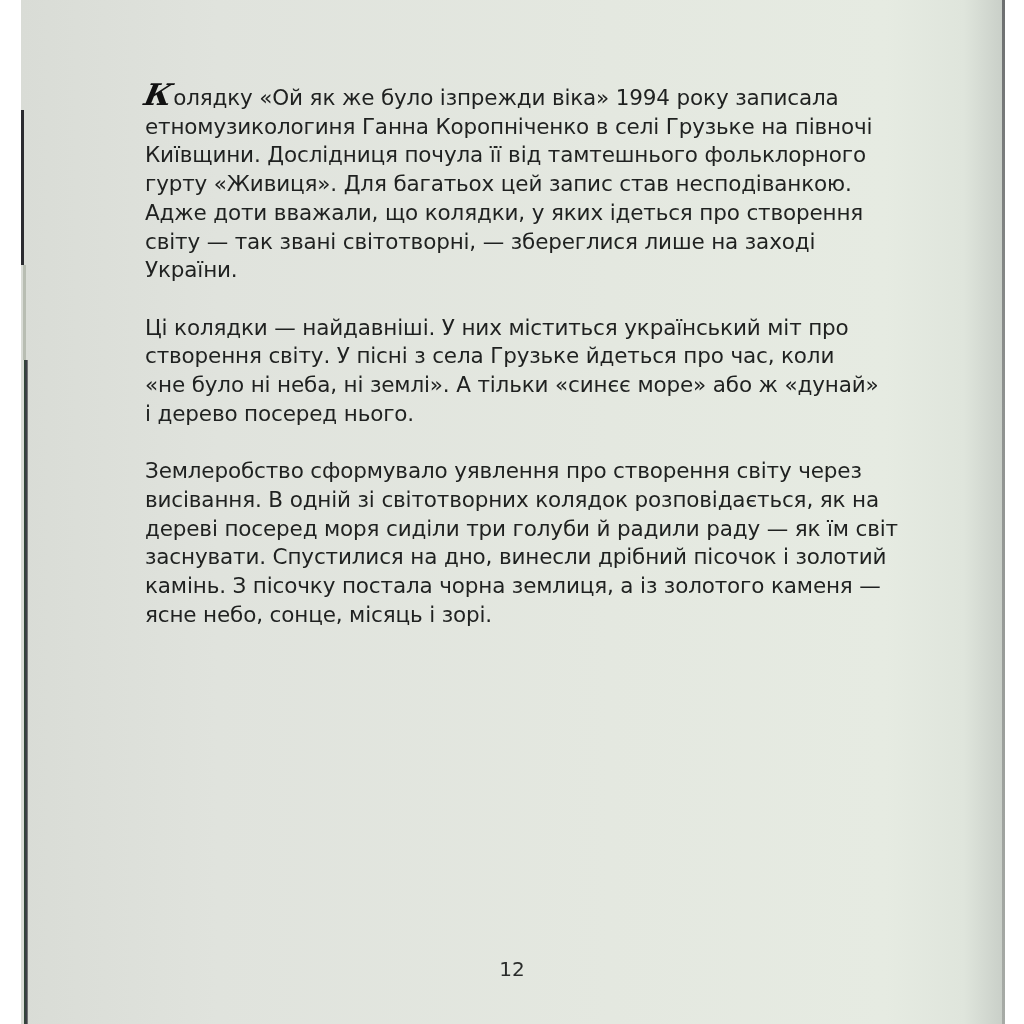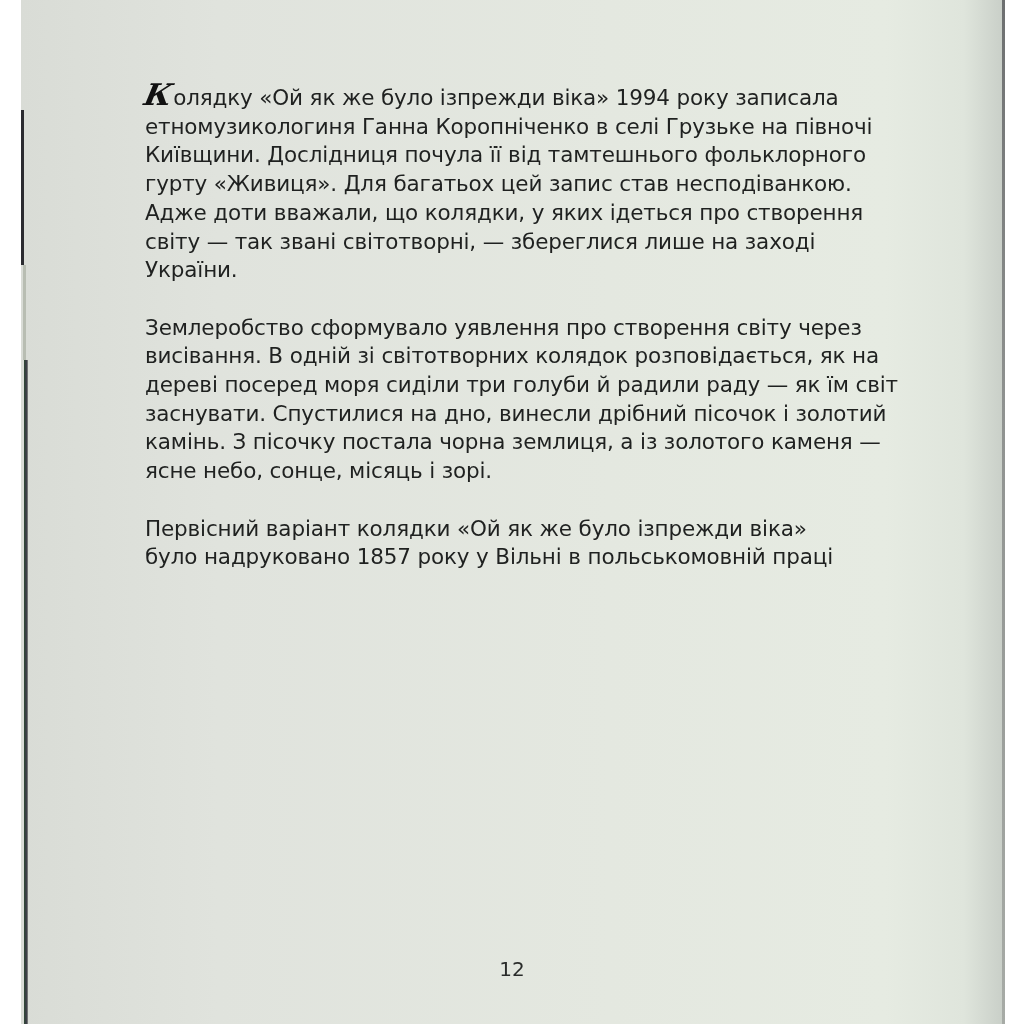--- a/index.html
+++ b/index.html
@@ -104,24 +104,26 @@
   <div class="edge-right"></div>
 
   <div class="text-block">
     <p class="para"><span class="drop-initial">К</span><span>олядку «Ой як же було ізпрежди віка» 1994 року записала
 етномузикологиня Ганна Коропніченко в селі Грузьке на півночі
 Київщини. Дослідниця почула її від тамтешнього фольклорного
 гурту «Живиця». Для багатьох цей запис став несподіванкою.
 Адже доти вважали, що колядки, у яких ідеться про створення
 світу — так звані світотворні, — збереглися лише на заході
 України.</span></p>
+    <p class="para">Ці колядки — найдавніші. У них міститься український міт про
+створення світу. У пісні з села Грузьке йдеться про час, коли
+«не було ні неба, ні землі». А тільки «синєє море» або ж «дунай»
+і дерево посеред нього.</p>
     <p class="para">Землеробство сформувало уявлення про створення світу через
 висівання. В одній зі світотворних колядок розповідається, як на
 дереві посеред моря сиділи три голуби й радили раду — як їм світ
 заснувати. Спустилися на дно, винесли дрібний пісочок і золотий
 камінь. З пісочку постала чорна землиця, а із золотого каменя —
 ясне небо, сонце, місяць і зорі.</p>
-    <p class="para">Первісний варіант колядки «Ой як же було ізпрежди віка»
-було надруковано 1857 року у Вільні в польськомовній праці</p>
   </div>
 
   <div class="page-number">12</div>
 </div>
 
 </body></html>

